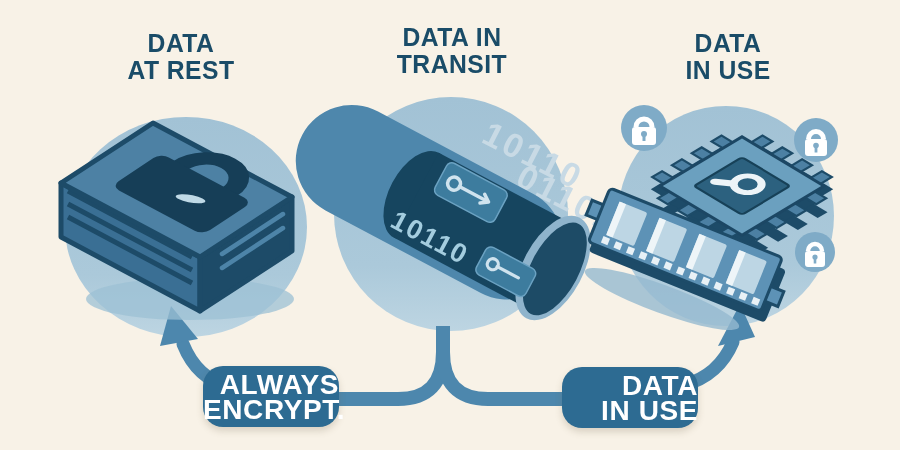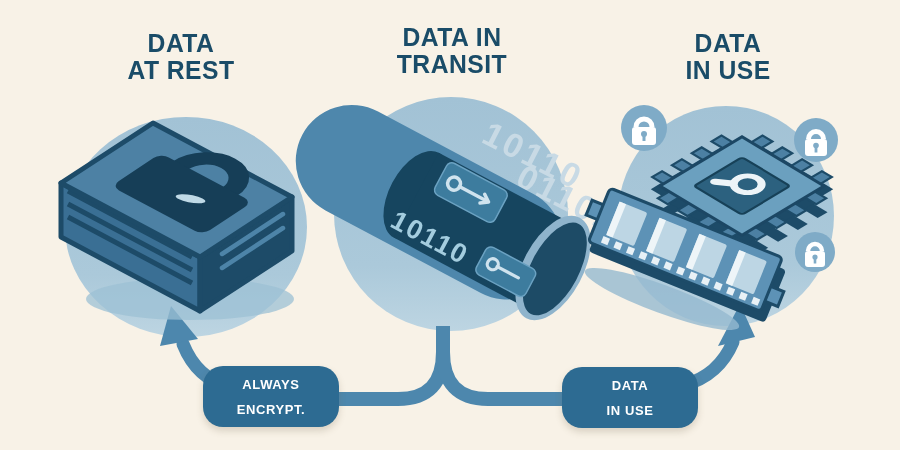--- a/index.html
+++ b/index.html
@@ -12,22 +12,22 @@
   .title{
     position:absolute;width:210px;text-align:center;color:#1a4c68;
     font-weight:bold;font-size:26px;line-height:27px;letter-spacing:.5px;
     transform:scaleX(.95);
   }
   .title.t-rest{left:76px;top:30px;}
   .title.t-transit{left:347px;top:24px;}
   .title.t-use{left:623px;top:30px;}
   .pill{
     position:absolute;width:136px;height:61px;border-radius:20px;
-    background:#2d6b92;color:#ffffff;text-align:center;
-    font-weight:bold;font-size:13px;line-height:25px;letter-spacing:.6px;
+    background:#2d6b92;color:#ffffff;text-align:right;
+    font-weight:bold;font-size:28px;line-height:25px;letter-spacing:.6px;
     display:flex;flex-direction:column;justify-content:center;
     box-shadow:0 4px 7px rgba(110,95,70,.22);
   }
   .pill.p-left{left:203px;top:366px;}
   .pill.p-right{left:562px;top:367px;}
   .svgtext{font-family:"Liberation Sans",sans-serif;font-weight:bold;}
 </style>
 </head>
 <body>
 

